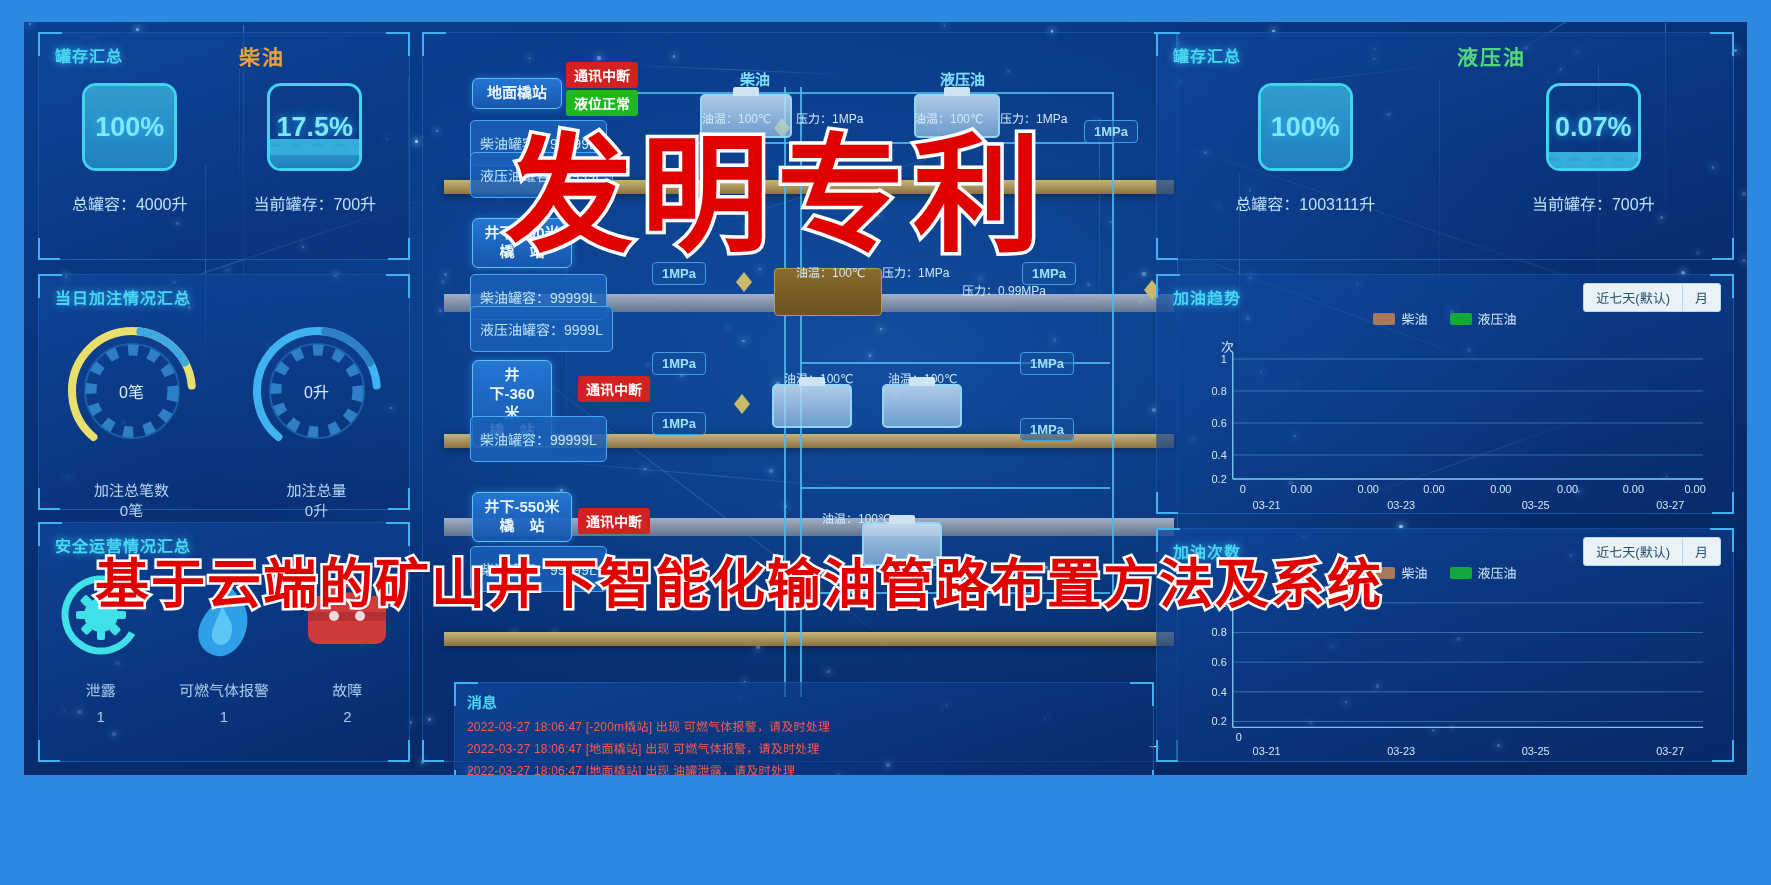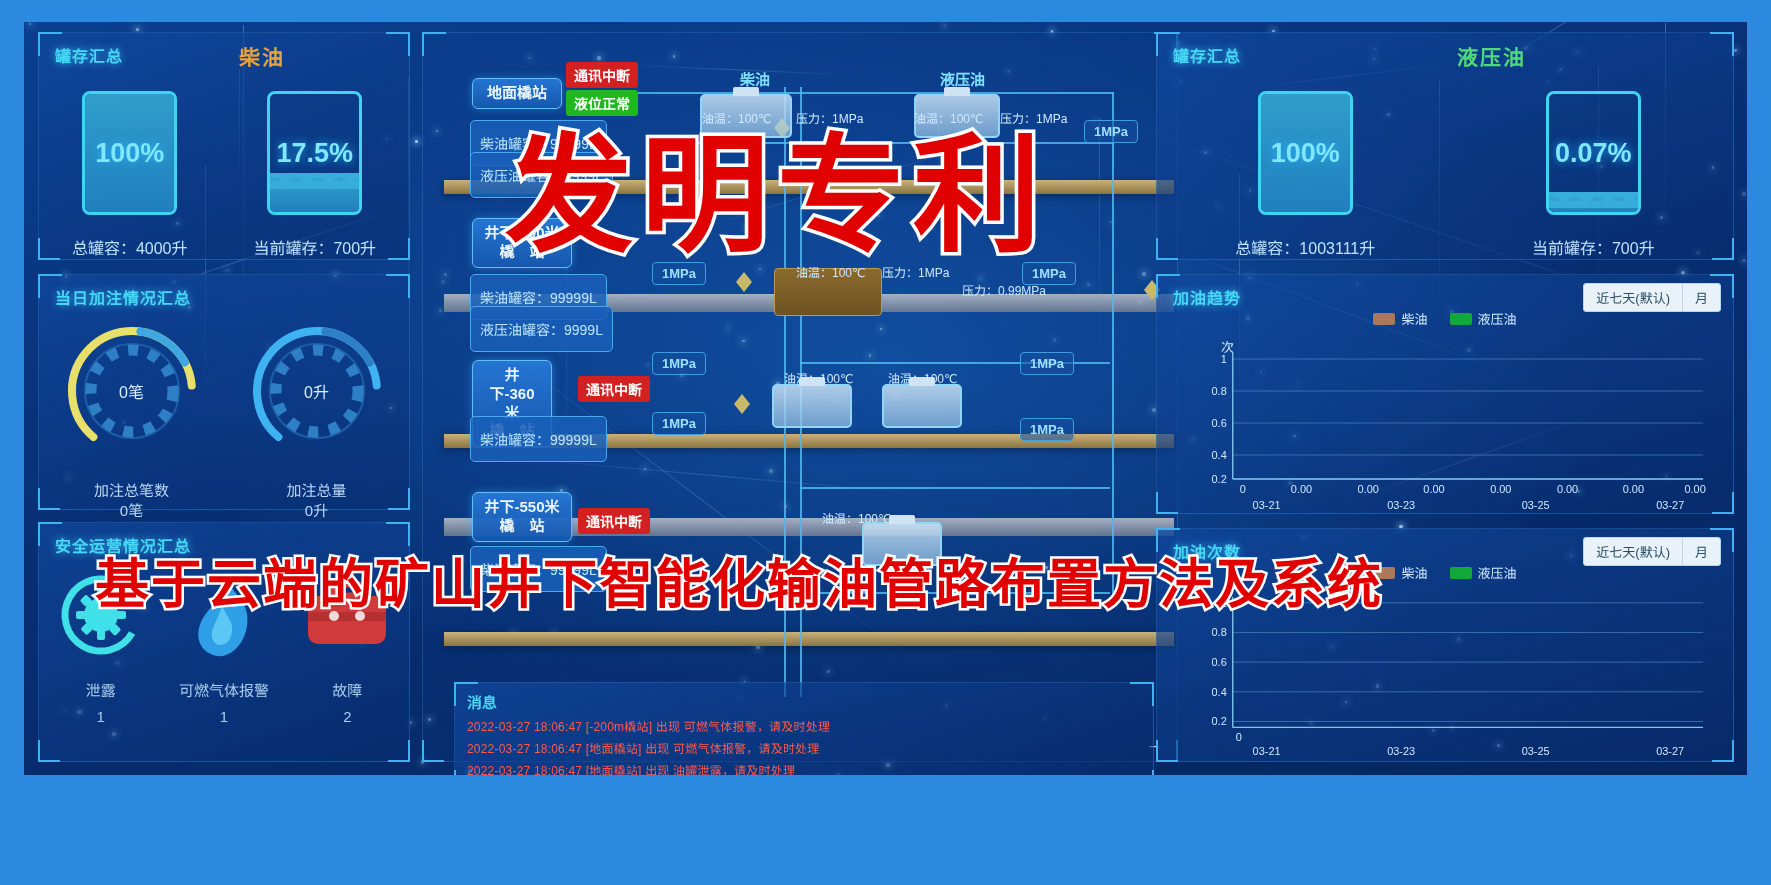--- a/index.html
+++ b/index.html
@@ -80,25 +80,24 @@
   }
   .panel-sub {
     position:absolute; top:8px;
     font-size:21px; font-weight:bold; letter-spacing:2px;
   }
 
   
   .tank-row { position:absolute; left:0; right:0; top:50px; display:flex; justify-content:space-around; }
   .tank-wrap { display:flex; flex-direction:column; align-items:center; }
   .tank {
-    position:relative; width:95px; height:124px;
-    border:3px solid #3fd4f0; border-radius:8px;
+    position:relative; width:95px; height:88px;
+    border:3px solid #3fd4f0; border-radius:14px;
     overflow:hidden;
     background: rgba(12,60,130,.25);
-    margin-top: 8px;
   }
   .tank .fill {
     position:absolute; left:0; right:0; bottom:0;
     background: linear-gradient(180deg, rgba(60,190,225,.75), rgba(35,140,200,.85));
   }
   .tank .wave {
     position:absolute; left:-6px; right:-6px; height:16px;
     background:
       radial-gradient(circle 10px at 10px 14px, transparent 9px, rgba(55,175,220,.9) 10px),
       radial-gradient(circle 10px at 30px 14px, transparent 9px, rgba(55,175,220,.9) 10px);

